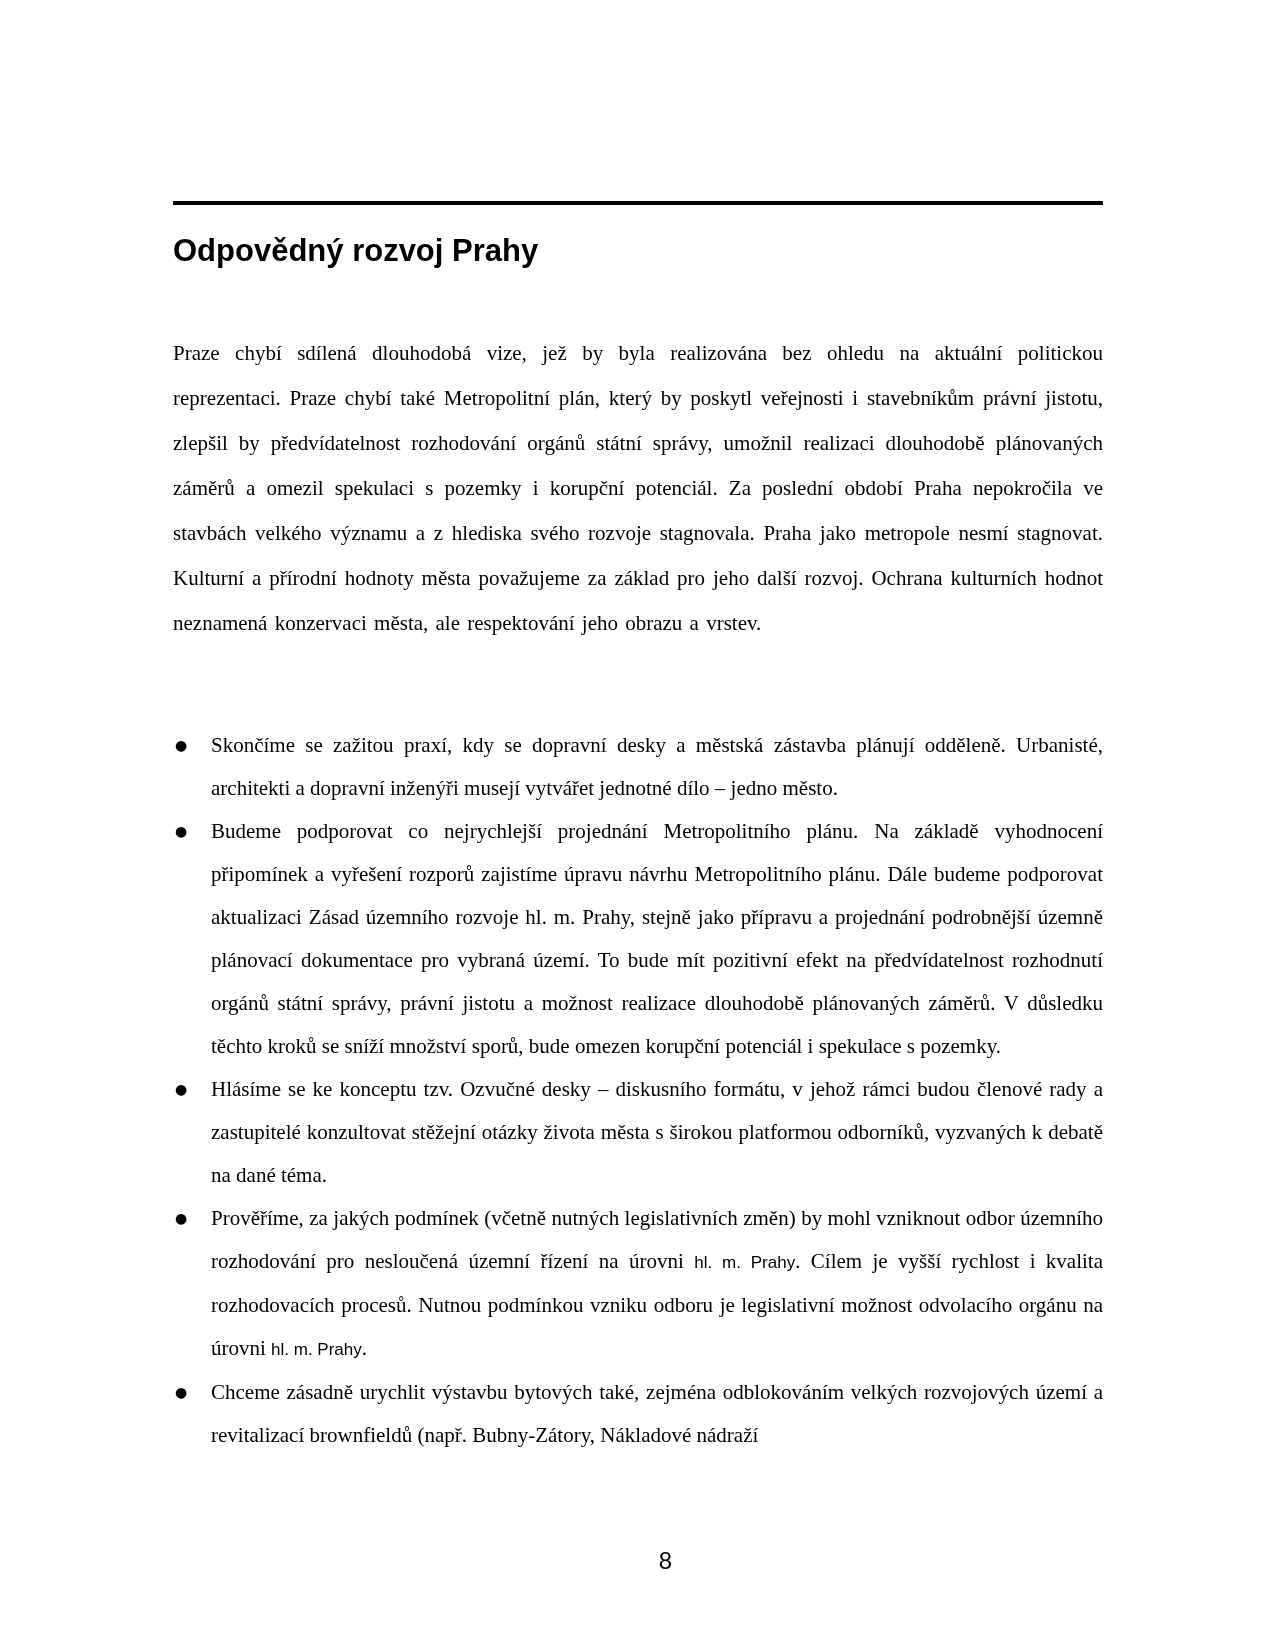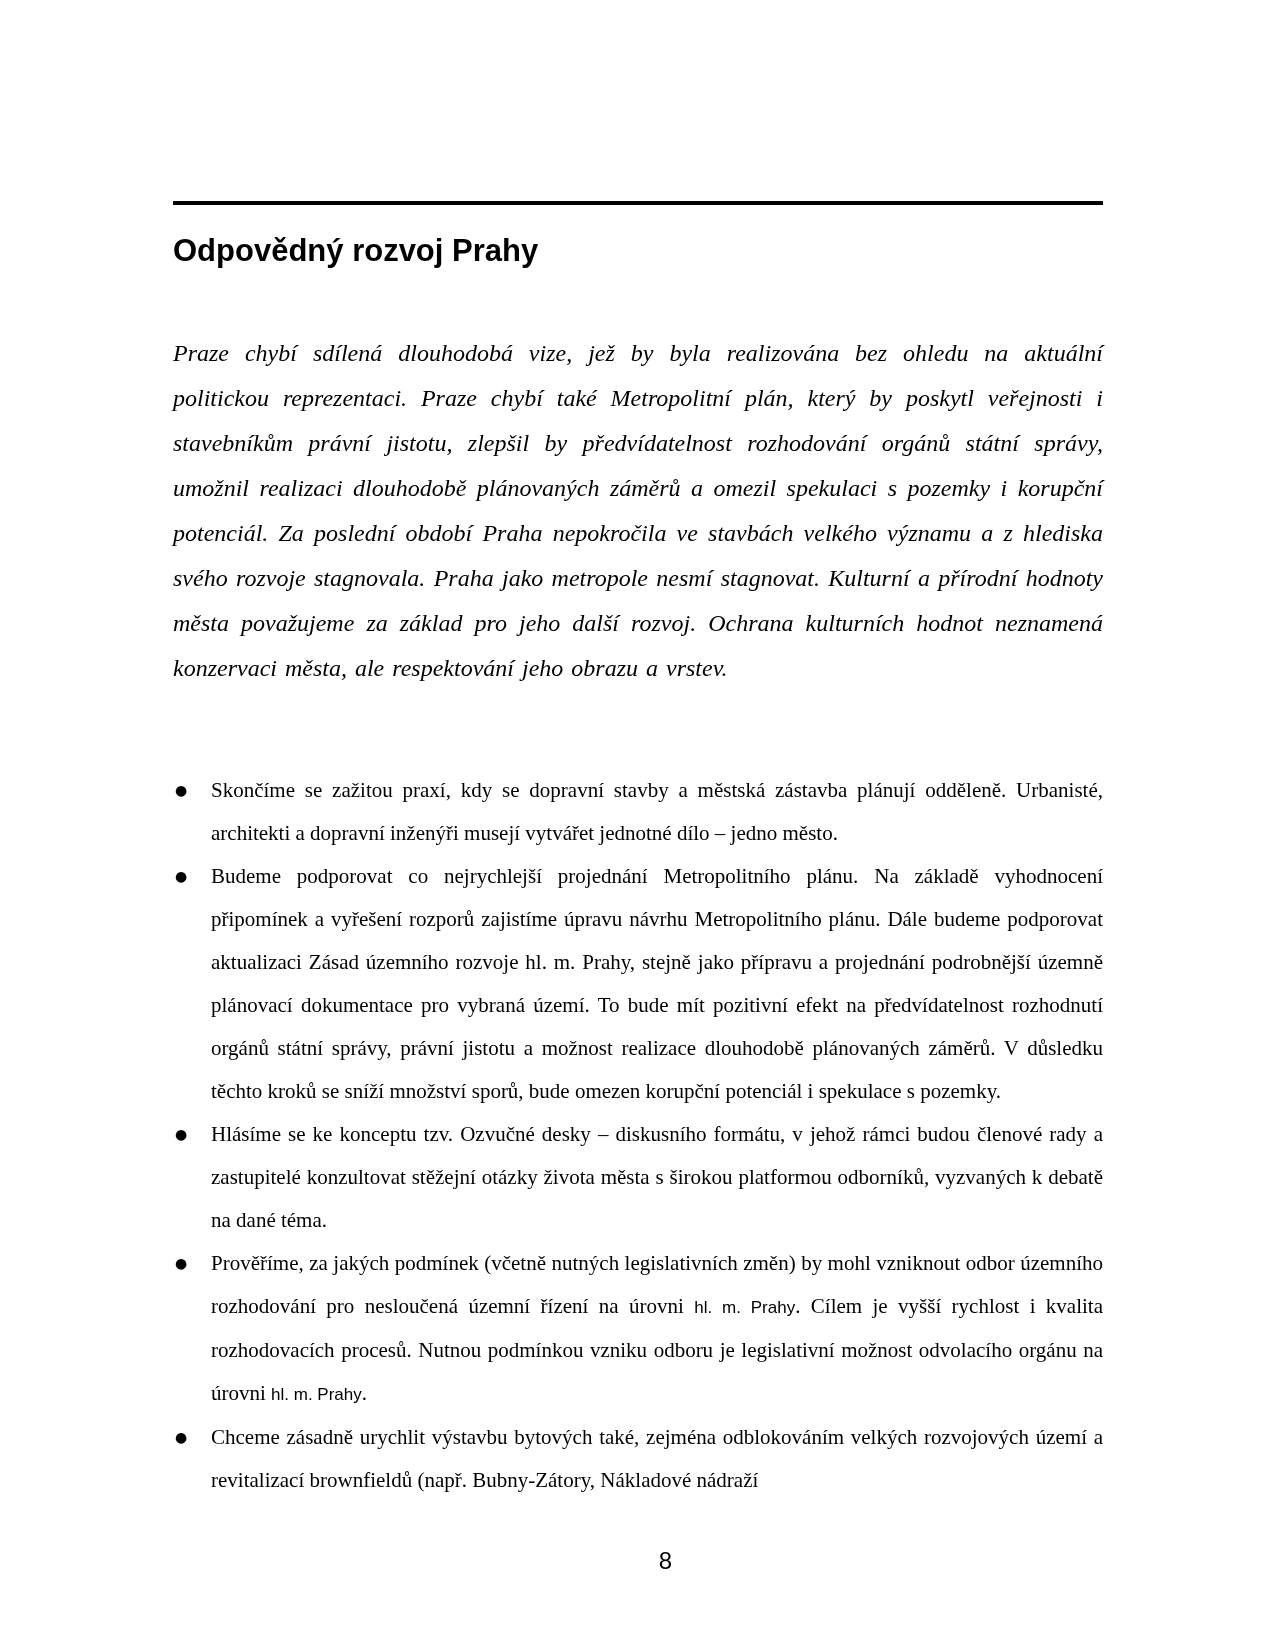--- a/index.html
+++ b/index.html
@@ -38,22 +38,21 @@
     margin: 26px 0 0 0;
     font-family: "Liberation Sans", sans-serif;
     font-weight: bold;
     font-size: 31px;
     line-height: 40px;
     letter-spacing: 0px;
     color: #000000;
   }
   .intro {
     margin: 60px 0 0 0;
-    font-style: italic;
-    font-size: 24px;
+    font-size: 21px;
     line-height: 45px;
     text-align: justify;
     text-align-last: left;
     word-spacing: 2px;
   }
   .bullets {
     margin: 78px 0 0 0;
     padding: 0 0 0 38px;
     list-style: none;
     font-size: 21px;
@@ -98,21 +97,21 @@
     <div class="header-rule"></div>
 
     <h1 class="page-title">Odpovědný rozvoj Prahy</h1>
 
     <p class="intro">Praze chybí sdílená dlouhodobá vize, jež by byla realizována bez ohledu na aktuální politickou reprezentaci. Praze chybí také Metropolitní plán, který by poskytl veřejnosti i stavebníkům právní jistotu, zlepšil by předvídatelnost rozhodování orgánů státní správy, umožnil realizaci dlouhodobě plánovaných záměrů a omezil spekulaci s pozemky i korupční potenciál. Za poslední období Praha nepokročila ve stavbách velkého významu a z hlediska svého rozvoje stagnovala. Praha jako metropole nesmí stagnovat. Kulturní a přírodní hodnoty města považujeme za základ pro jeho další rozvoj. Ochrana kulturních hodnot neznamená konzervaci města, ale respektování jeho obrazu a vrstev.</p>
 
     <ul class="bullets">
 
       <li>
         <span class="bullet-marker">●</span>
-        <span>Skončíme se zažitou praxí, kdy se dopravní stavby a městská zástavba plánují odděleně. Urbanisté, architekti a dopravní inženýři musejí vytvářet jednotné dílo – jedno město.</span>
+        <span>Skončíme se zažitou praxí, kdy se dopravní desky a městská zástavba plánují odděleně. Urbanisté, architekti a dopravní inženýři musejí vytvářet jednotné dílo – jedno město.</span>
       </li>
 
       <li>
         <span class="bullet-marker">●</span>
         <span>Budeme podporovat co nejrychlejší projednání Metropolitního plánu. Na základě vyhodnocení připomínek a vyřešení rozporů zajistíme úpravu návrhu Metropolitního plánu. Dále budeme podporovat aktualizaci Zásad územního rozvoje hl. m. Prahy, stejně jako přípravu a projednání podrobnější územně plánovací dokumentace pro vybraná území. To bude mít pozitivní efekt na předvídatelnost rozhodnutí orgánů státní správy, právní jistotu a možnost realizace dlouhodobě plánovaných záměrů. V důsledku těchto kroků se sníží množství sporů, bude omezen korupční potenciál i spekulace s pozemky.</span>
       </li>
 
       <li>
         <span class="bullet-marker">●</span>
         <span>Hlásíme se ke konceptu tzv. Ozvučné desky – diskusního formátu, v jehož rámci budou členové rady a zastupitelé konzultovat stěžejní otázky života města s širokou platformou odborníků, vyzvaných k debatě na dané téma.</span>

